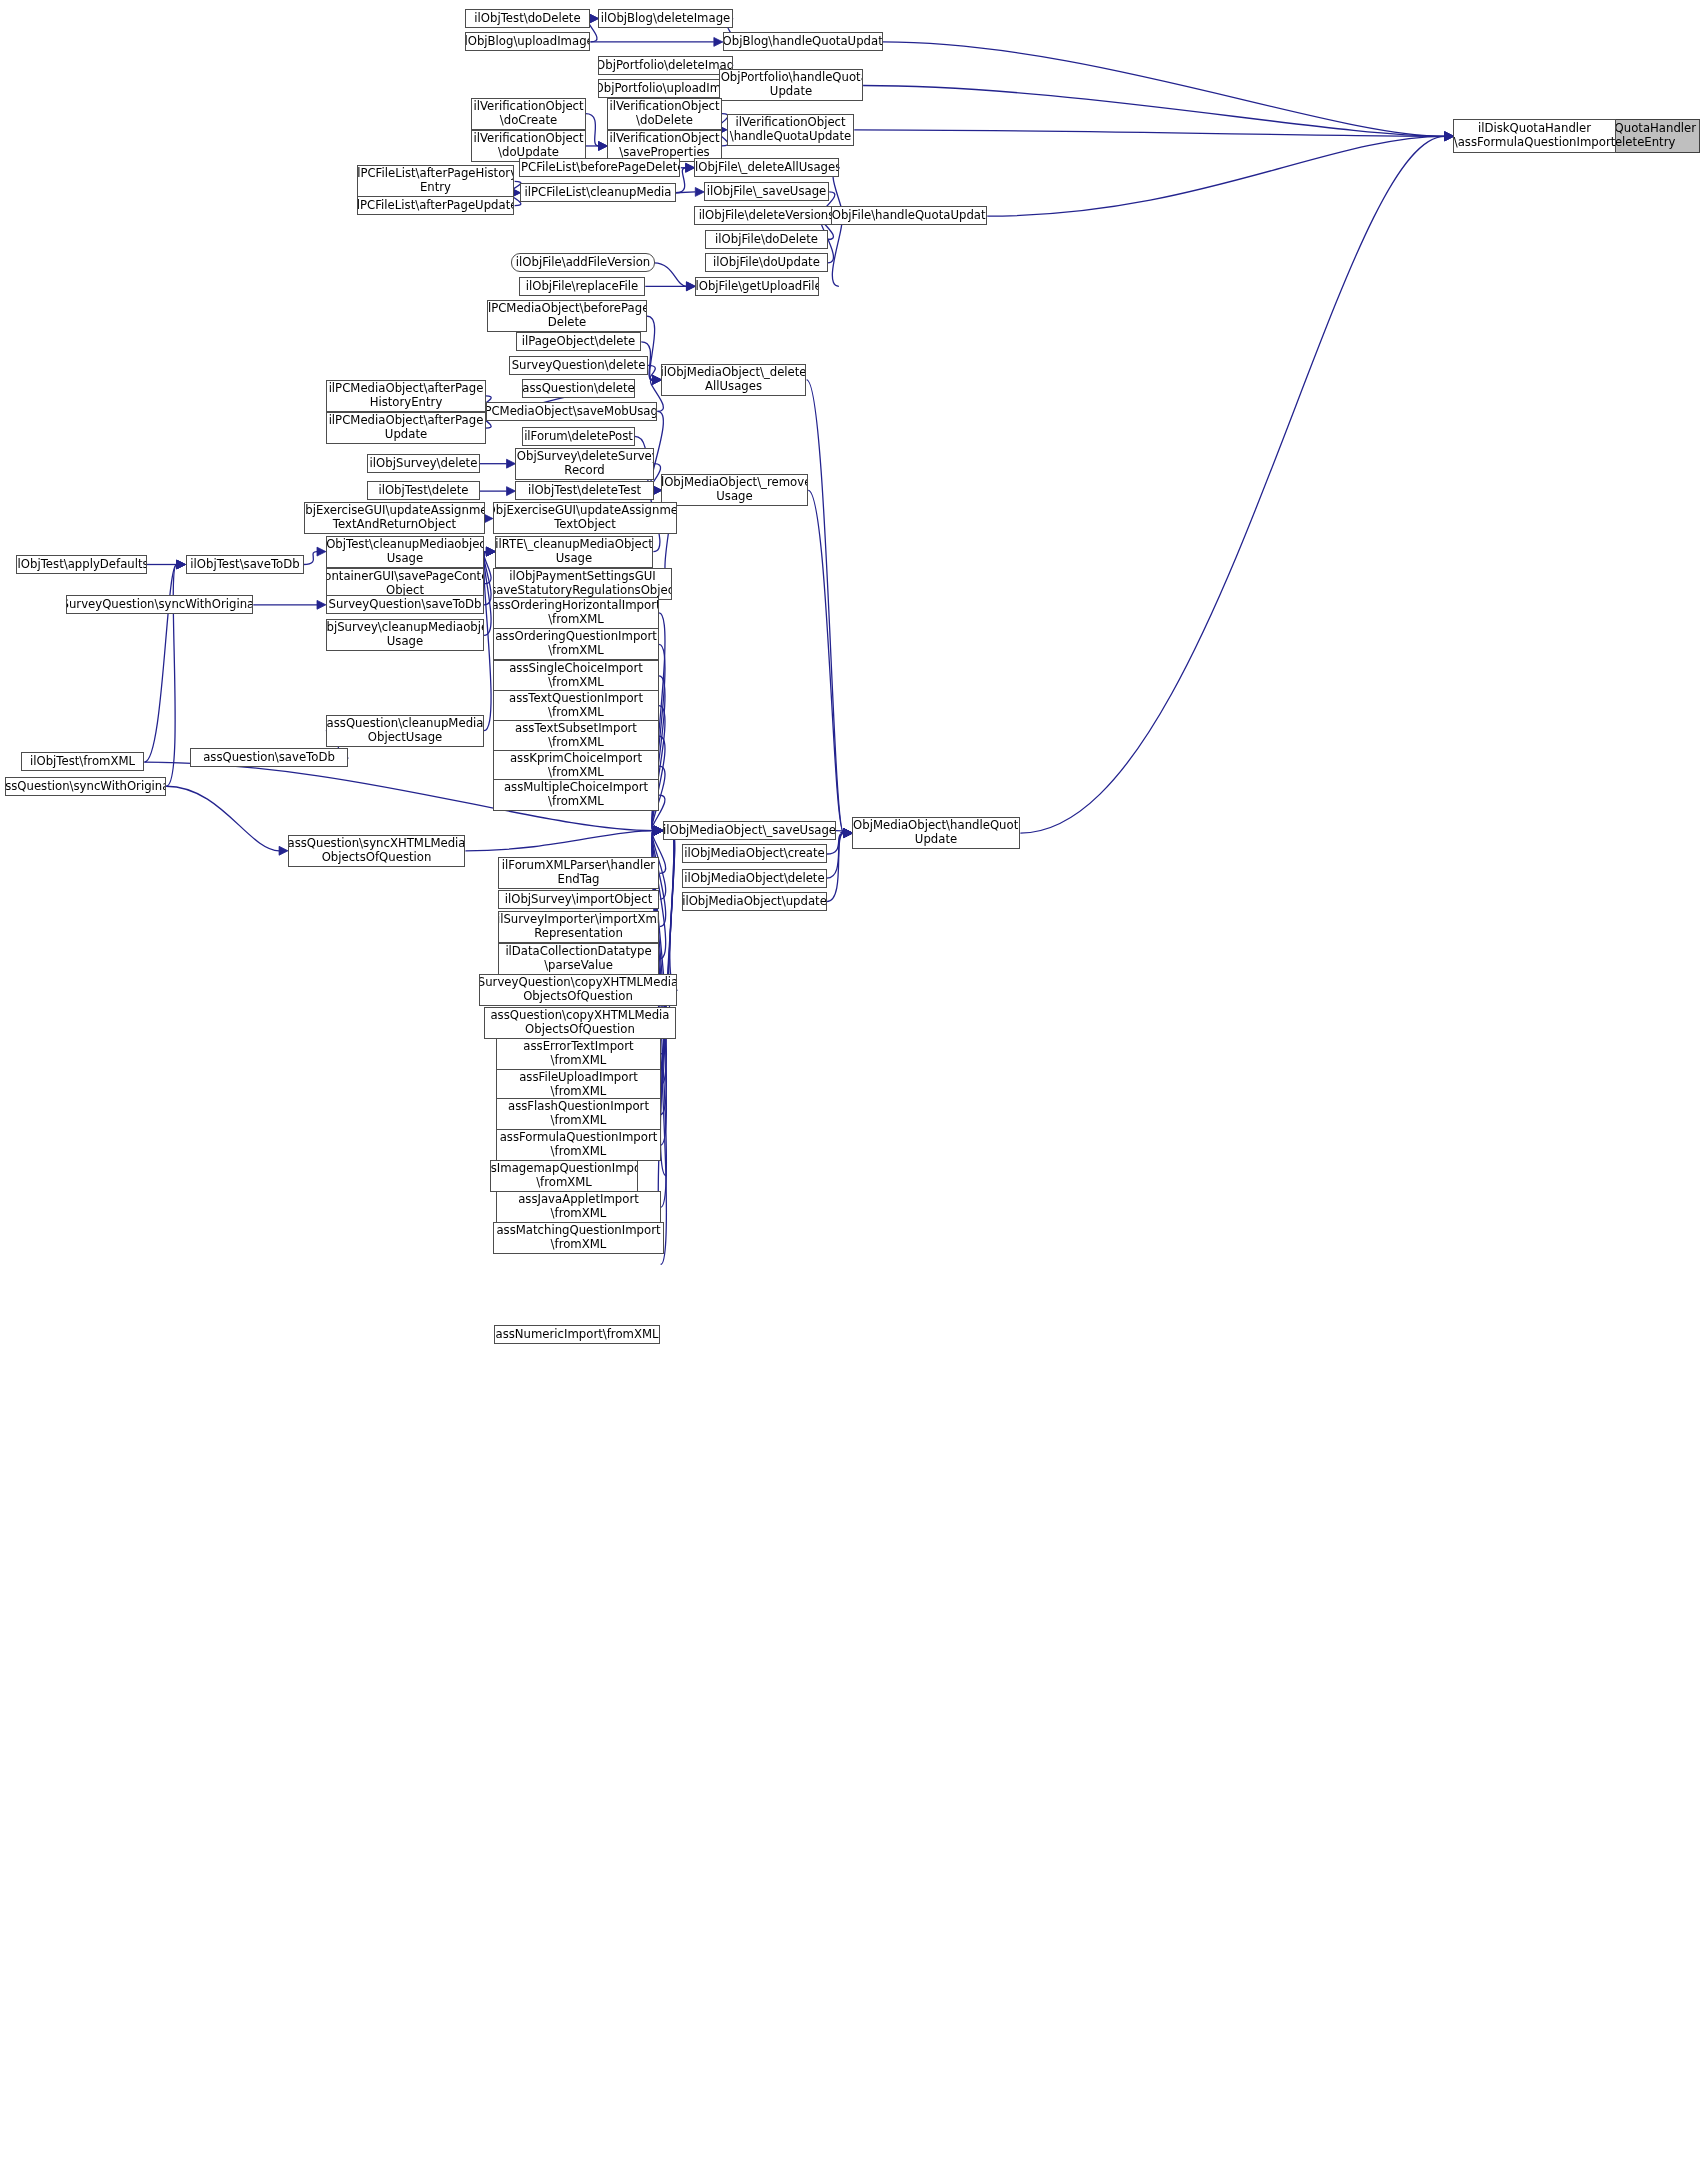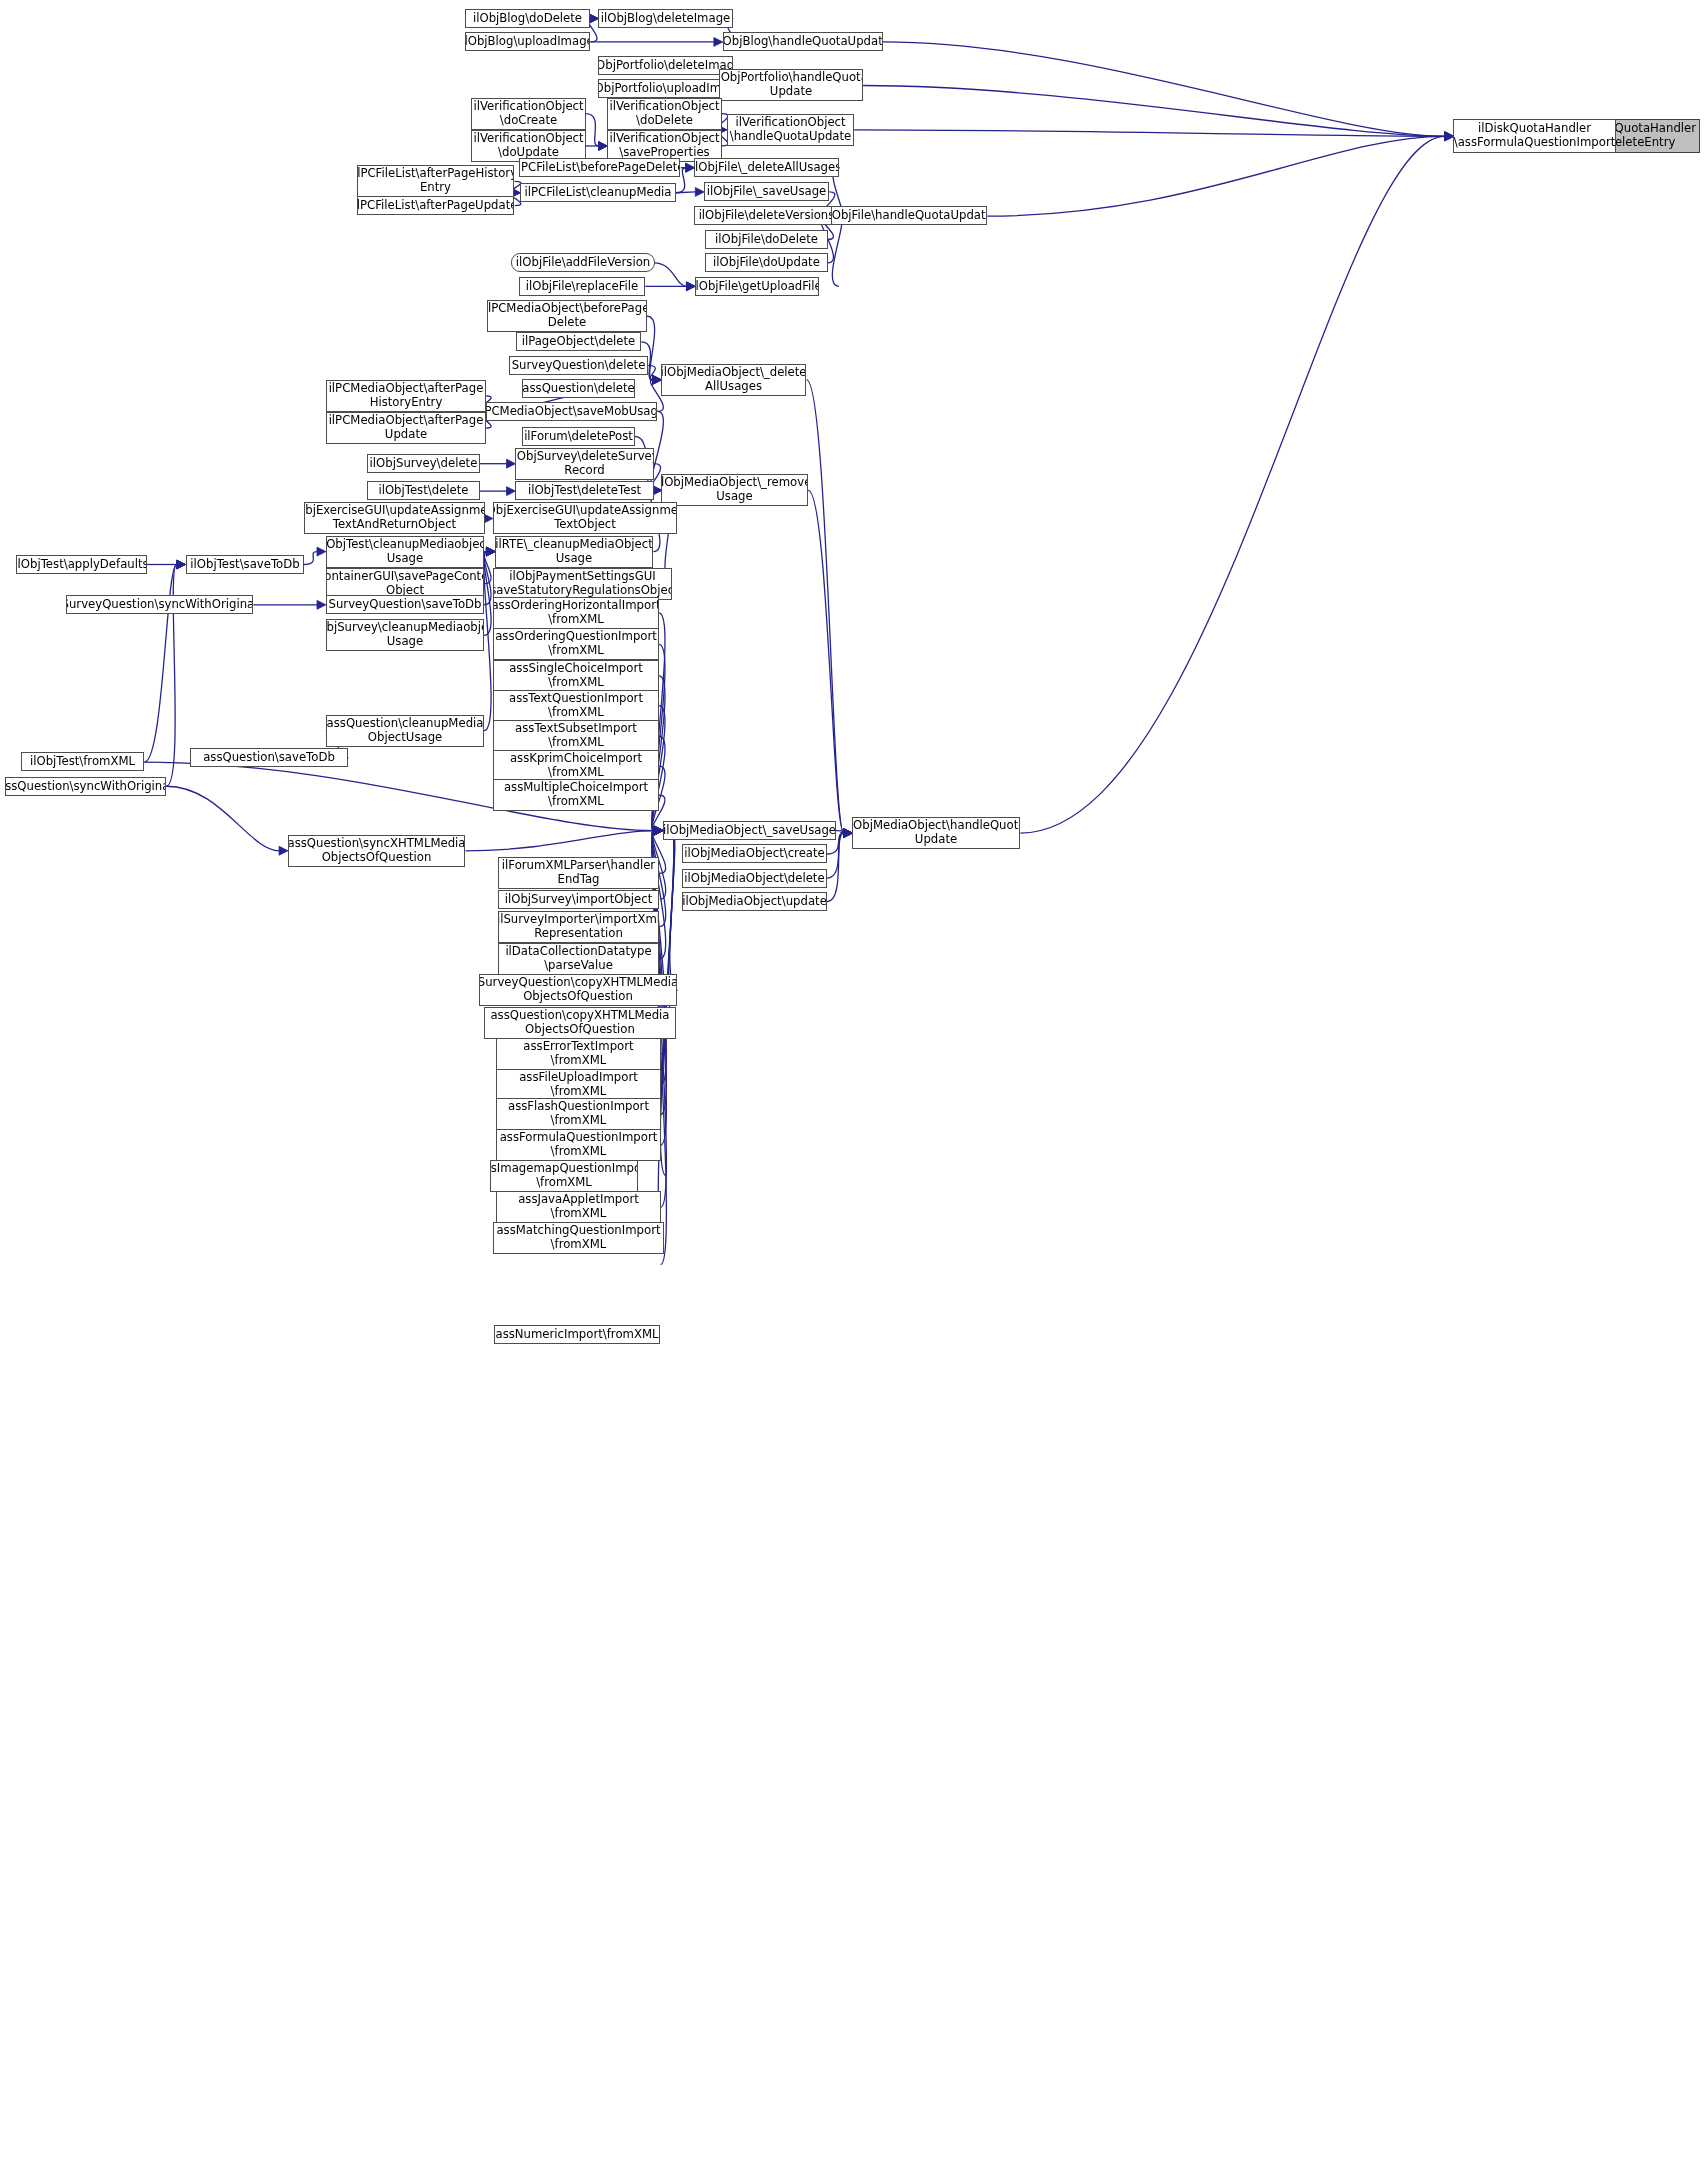--- a/index.html
+++ b/index.html
@@ -192,21 +192,21 @@
       <polygon points="1057,1033 1046,1027.5 1046,1038.5"></polygon>
       <path d="M 1002,608 C 1026.75,608 1032.3875,1033 1046,1033"></path>
       <polygon points="1057,1033 1046,1027.5 1046,1038.5"></polygon>
       <path d="M 1265,1033 C 1506.65,1033 1658.0925,169 1791,169"></path>
       <polygon points="1802,169 1791,163.5 1791,174.5"></polygon>
     </svg>
 <div class="node root" style="left: 1579px; top: 119px; width: 121px; height: 34px;">ilDiskQuotaHandler
 \deleteEntry</div>
     <div class="node" style="left: 1453px; top: 119px; width: 163px; height: 34px;">ilDiskQuotaHandler
 \assFormulaQuestionImport</div>
-    <div class="node" style="left: 465px; top: 9px; width: 125px; height: 19.4px;">ilObjBlog\doDelete</div>
+    <div class="node" style="left: 465px; top: 9px; width: 125px; height: 19.4px;">ilObjTest\doDelete</div>
     <div class="node" style="left: 598px; top: 9px; width: 135px; height: 19.4px;">ilObjBlog\deleteImage</div>
     <div class="node" style="left: 465px; top: 32px; width: 125px; height: 19.4px;">ilObjBlog\uploadImage</div>
     <div class="node" style="left: 723px; top: 32px; width: 160px; height: 19.4px;">ilObjBlog\handleQuotaUpdate</div>
     <div class="node" style="left: 598px; top: 56px; width: 135px; height: 19.4px;">ilObjPortfolio\deleteImage</div>
     <div class="node" style="left: 598px; top: 79px; width: 135px; height: 19.4px;">ilObjPortfolio\uploadImage</div>
     <div class="node" style="left: 719px; top: 69px; width: 144px; height: 32px;">ilObjPortfolio\handleQuota
 Update</div>
     <div class="node" style="left: 471px; top: 98px; width: 115px; height: 32px;">ilVerificationObject
 \doCreate</div>
     <div class="node" style="left: 607px; top: 98px; width: 115px; height: 32px;">ilVerificationObject

